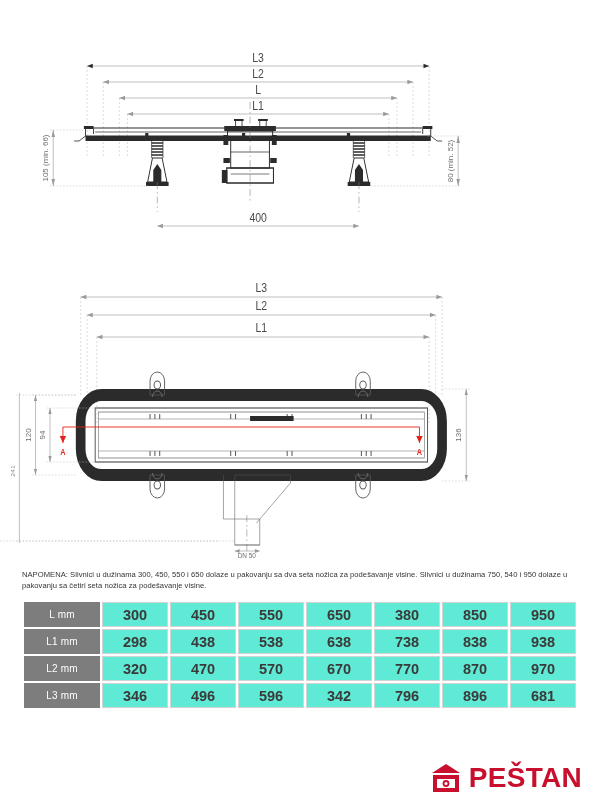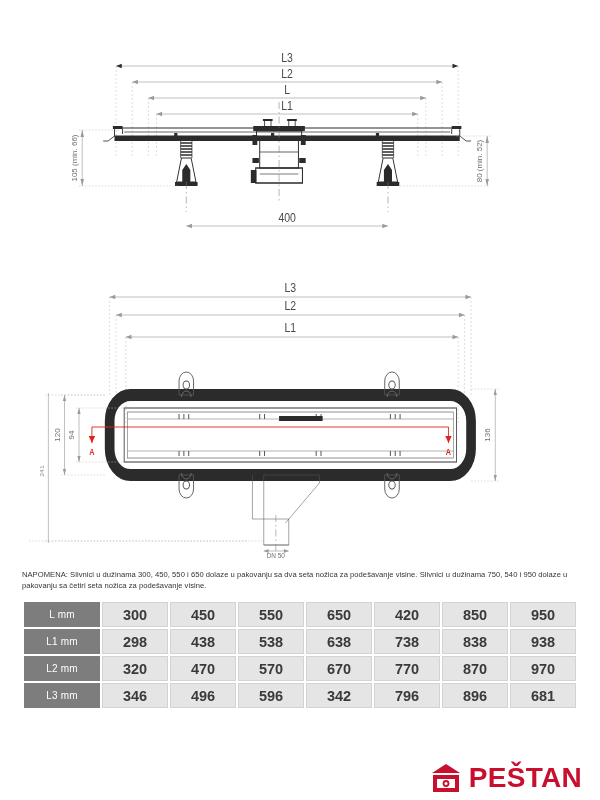--- a/index.html
+++ b/index.html
@@ -4,42 +4,42 @@
 <style>
   html,body{margin:0;padding:0;background:#ffffff;}
   body{
     width:600px;height:800px;position:relative;overflow:hidden;
     font-family:"Liberation Sans","DejaVu Sans",sans-serif;
     color:#333;
   }
   .page{position:absolute;inset:0;background:#fff;}
 
   
-  .dwg{position:absolute;left:0;width:484px;padding-left:29px;}
+  .dwg{position:absolute;left:0;width:484px;}
   #elevation-drawing{top:40px;height:230px;}
   #plan-drawing{top:275px;height:285px;}
   .dwg svg{display:block;width:100%;height:100%;}
 
   
   #note{
     position:absolute;left:22px;top:569px;width:562px;
     font-size:7.6px;line-height:11.4px;color:#333;
     letter-spacing:.005em;
   }
 
   
   #dim-table{
     position:absolute;left:22px;top:600px;width:556px;
     border-collapse:collapse;table-layout:fixed;
   }
   #dim-table td{
     height:25px;padding:0;text-align:center;vertical-align:middle;
     border:2px solid #ffffff;
     font-size:14.5px;font-weight:bold;color:#3a3a3a;
-    background:#e5e5e5;
+    background:#5eead4;
     box-shadow:inset 0 0 0 1px #d3d3d3;
   }
   #dim-table td.rowhead{
     background:#7d7d7d;color:#fff;font-weight:normal;font-size:10px;
     box-shadow:none;width:76px;letter-spacing:.02em;
   }
 
   
   #logo{
     position:absolute;right:18px;bottom:6px;
@@ -301,21 +301,21 @@
   </div>
 
   <table id="dim-table">
     <tbody>
         <tr>
           <td class="rowhead">L mm</td>
           <td>300</td>
           <td>450</td>
           <td>550</td>
           <td>650</td>
-          <td>420</td>
+          <td>380</td>
           <td>850</td>
           <td>950</td>
         </tr>
         <tr>
           <td class="rowhead">L1 mm</td>
           <td>298</td>
           <td>438</td>
           <td>538</td>
           <td>638</td>
           <td>738</td>

